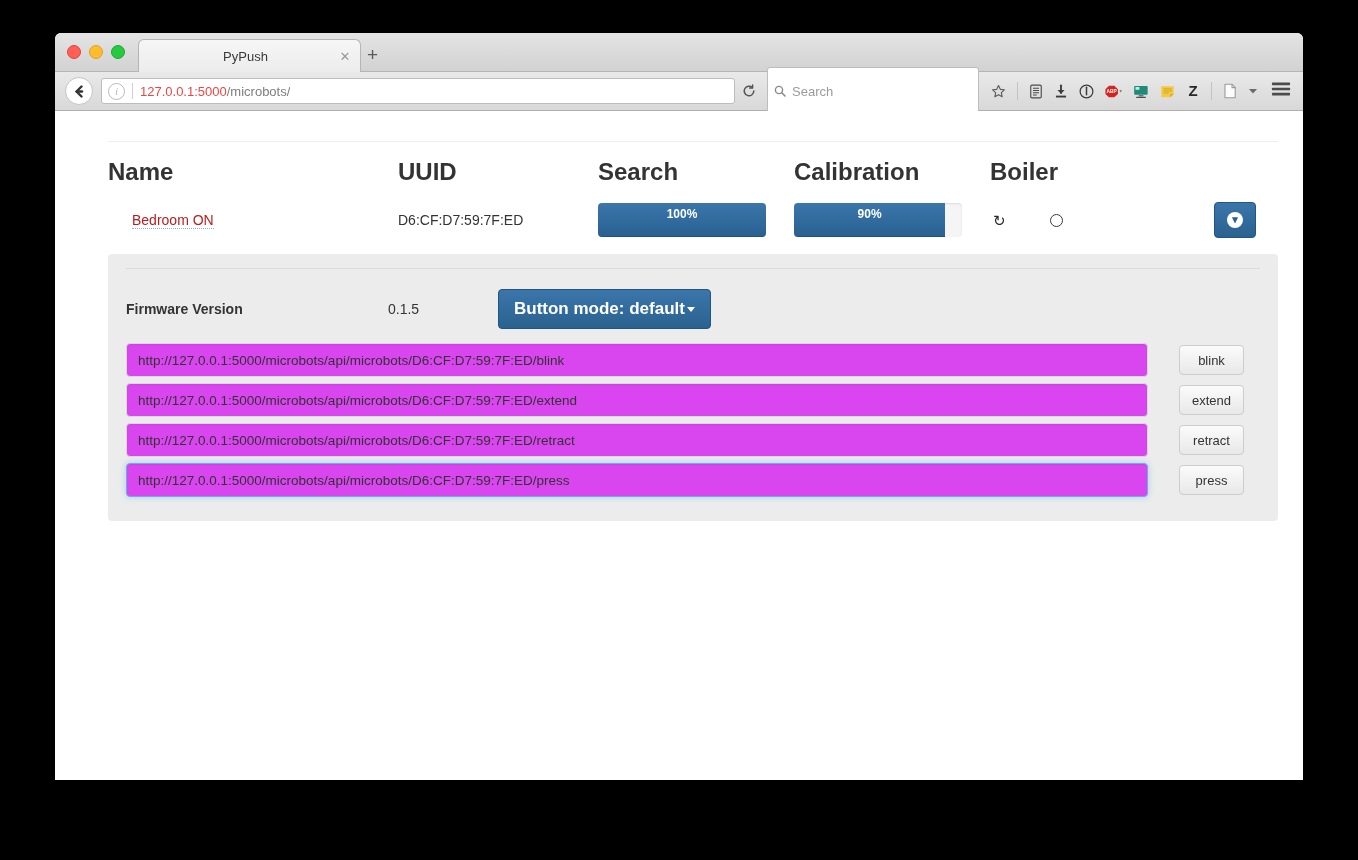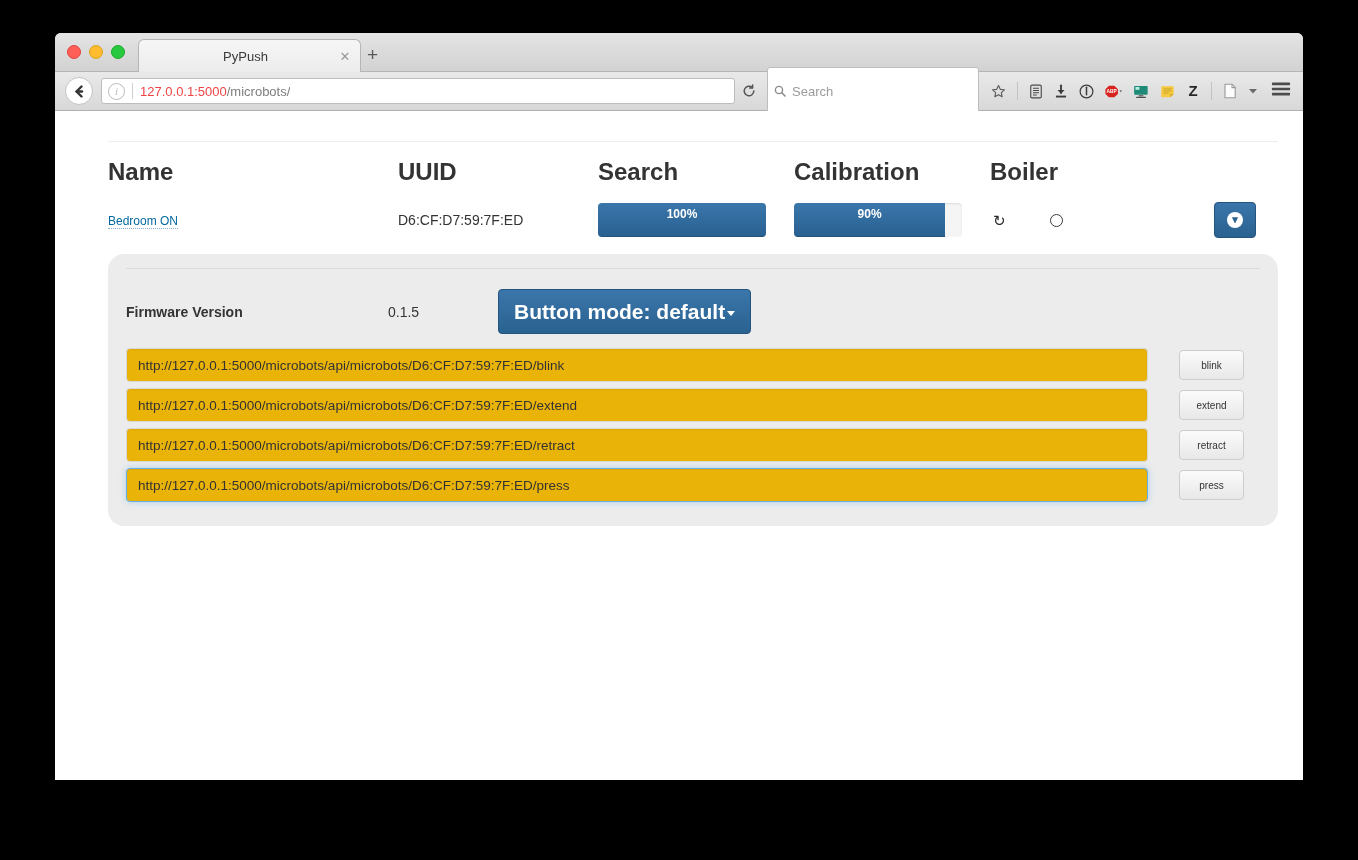--- a/index.html
+++ b/index.html
@@ -189,25 +189,26 @@
   .mb-table td {
     padding: 8px 0;
     vertical-align: middle;
     border: none;
     font-size: 14px;
     color: #333;
   }
   tr.data-row td { height: 40px; }
 
   .name-link {
-    color: #0369a1;
-    font-size: 12px;
+    color: #b91c1c;
+    font-size: 14px;
     text-decoration: none;
     border-bottom: 1px dotted #8aafd6;
     cursor: pointer;
+    margin-left: 24px;
   }
   .uuid-cell { font-size: 14px; color: #333; }
 
   
   .progress {
     width: 168px; height: 34px;
     background: #f5f5f5;
     border-radius: 4px;
     box-shadow: inset 0 1px 2px rgba(0,0,0,0.1);
     overflow: hidden;
@@ -245,39 +246,39 @@
   .caret-glyph {
     width: 16px; height: 16px; border-radius: 50%;
     background: #fff; color: #2a628f;
     font-size: 11px; line-height: 15px; text-align: center;
     font-weight: bold;
   }
 
   
   #detail-panel {
     background: #ececec;
-    border-radius: 16px;
+    border-radius: 4px;
     padding: 14px 18px 18px 18px;
     margin: 6px 0 0 0;
     position: relative;
   }
   #fw-row {
     display: flex; align-items: center;
     border-top: 1px solid #dddada;
     padding-top: 20px;
     margin-bottom: 14px;
   }
   #fw-label { font-size: 14px; font-weight: bold; color: #333; width: 262px; }
   #fw-value { font-size: 14px; color: #333; width: 110px; }
   #btn-mode {
     background: linear-gradient(to bottom, #3b76ab 0%, #2a628f 100%);
     border: 1px solid #245580;
     border-radius: 4px;
     color: #fff;
-    font-size: 21px; font-weight: bold;
+    font-size: 17px; font-weight: bold;
     padding: 9px 15px;
     cursor: pointer;
     line-height: 1.2;
   }
   .btn-caret {
     display: inline-block;
     width: 0; height: 0;
     border-left: 4px solid transparent;
     border-right: 4px solid transparent;
     border-top: 5px solid #fff;
@@ -287,42 +288,42 @@
 
   .action-rows { margin-top: 6px; }
   .action-row {
     display: flex; align-items: flex-start;
     margin-bottom: 6px;
   }
   .url-input {
     width: 1022px;
     height: 34px;
     box-sizing: border-box;
-    background: #eab308;
+    background: #d946ef;
     border: 1px solid #d8d8d8;
     border-radius: 4px;
     box-shadow: inset 0 1px 2px rgba(0,0,0,0.06);
     font-size: 13.5px;
     color: #333;
     padding: 0 11px;
     font-family: "Liberation Sans", sans-serif;
     outline: none;
   }
   .url-input.focused {
     border-color: #66afe9;
     box-shadow: inset 0 1px 1px rgba(0,0,0,.06), 0 0 6px rgba(102,175,233,.5);
   }
   .act-btn {
     width: 65px; height: 30px;
     margin-left: 31px;
     margin-top: 2px;
     background: linear-gradient(to bottom, #fbfbfb 0%, #e8e8e8 100%);
     border: 1px solid #cdcdcd;
     border-radius: 4px;
-    font-size: 10px;
+    font-size: 13px;
     color: #333;
     cursor: pointer;
     font-family: "Liberation Sans", sans-serif;
   }
 </style>
 </head>
 <body>
 
 <div id="browser-window">
 

